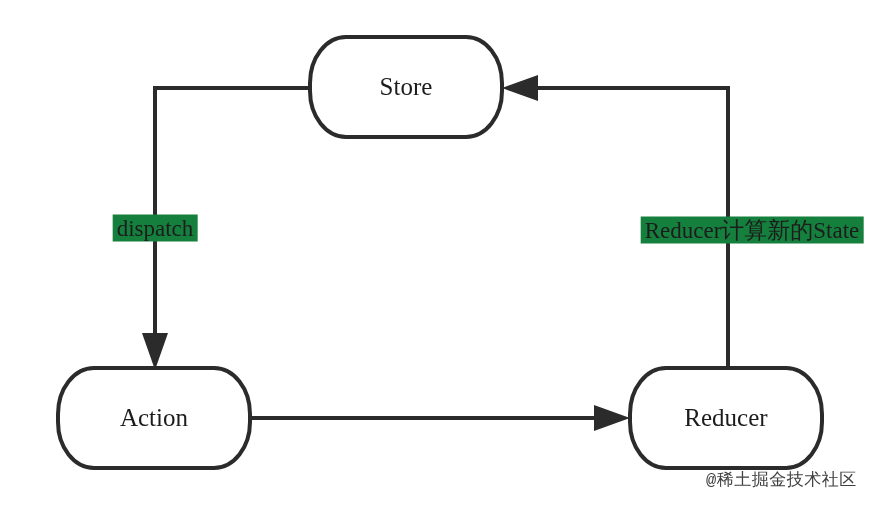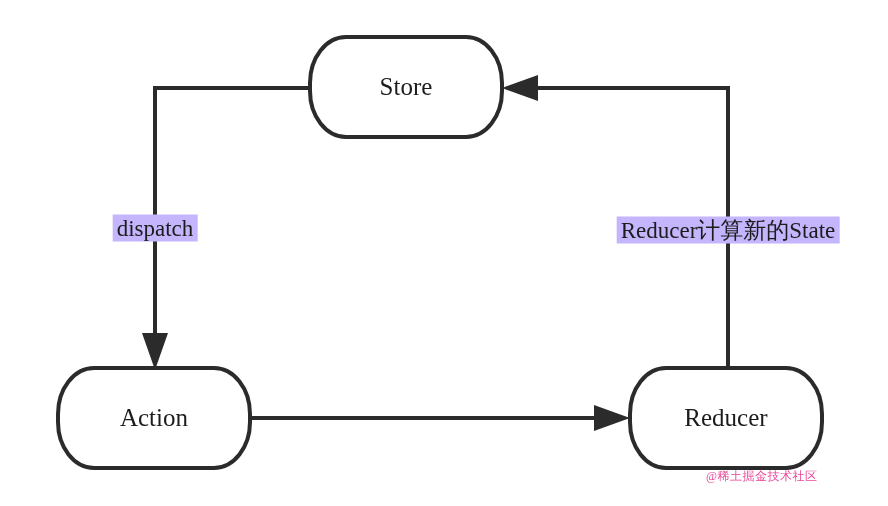--- a/index.html
+++ b/index.html
@@ -45,34 +45,34 @@
   }
   .node-label {
     font-family: "Liberation Serif", "DejaVu Serif", serif;
     font-size: 25px;
     fill: #1c1c1c;
     text-anchor: middle;
     dominant-baseline: middle;
   }
   .edge-label-box {
     position: absolute;
-    background: #c4b5fd;
+    background: #15803d;
     color: #1c1c1c;
     font-family: "Liberation Serif", "DejaVu Serif", serif;
     font-size: 23px;
     line-height: 1;
     white-space: nowrap;
     padding: 2px 4px;
     transform: translate(-50%, -50%);
   }
   .watermark {
     position: absolute;
-    font-family: Liberation Serif, serif;
-    font-size: 12px;
-    color: #ec4899;
+    font-family: Liberation Mono, monospace;
+    font-size: 17px;
+    color: #404040;
     white-space: nowrap;
     letter-spacing: 0.5px;
   }
 </style>
 </head>
 <body>
 
 <div id="diagram-root">
 
   <svg id="flow-svg" viewBox="0 0 888 506" xmlns="http://www.w3.org/2000/svg">
@@ -105,17 +105,17 @@
     <g>
       <rect class="node-shape" x="630" y="368" width="192" height="100" rx="36" ry="46"></rect>
       <text class="node-label" x="726" y="420">Reducer</text>
     </g>
 
   </svg>
 
   <div class="edge-label-box" style="left:155px; top:228px;">dispatch</div>
 
 
-  <div class="edge-label-box" style="left:728px; top:230px;">Reducer计算新的State</div>
+  <div class="edge-label-box" style="left:752px; top:230px;">Reducer计算新的State</div>
 
   <div class="watermark" style="left:706px; top:468px;">@稀土掘金技术社区</div>
 
 </div>
 
 </body></html>

